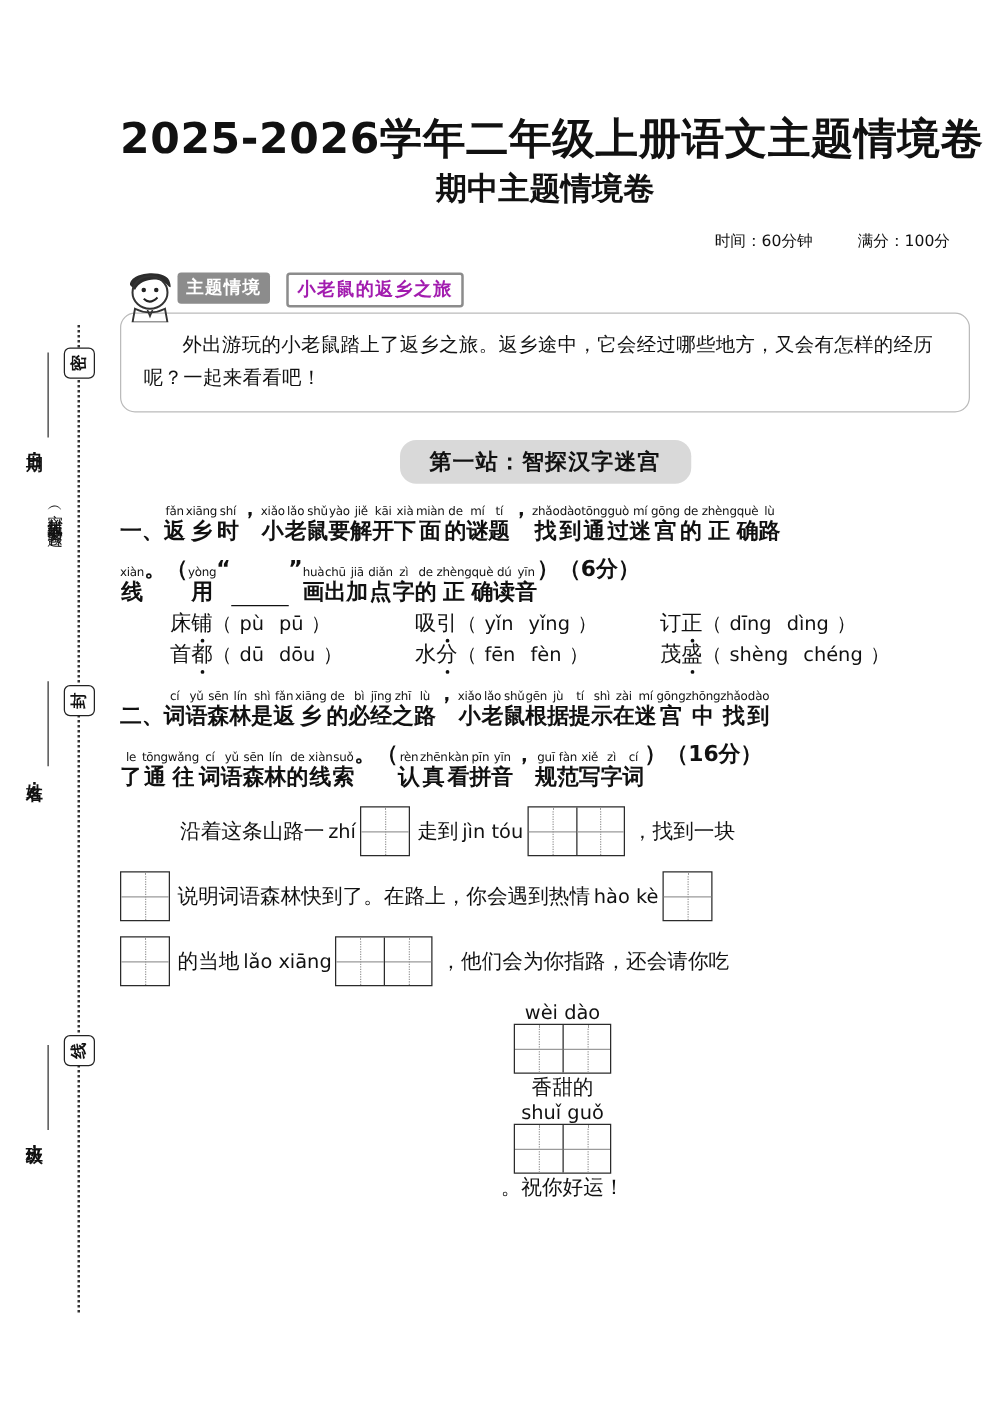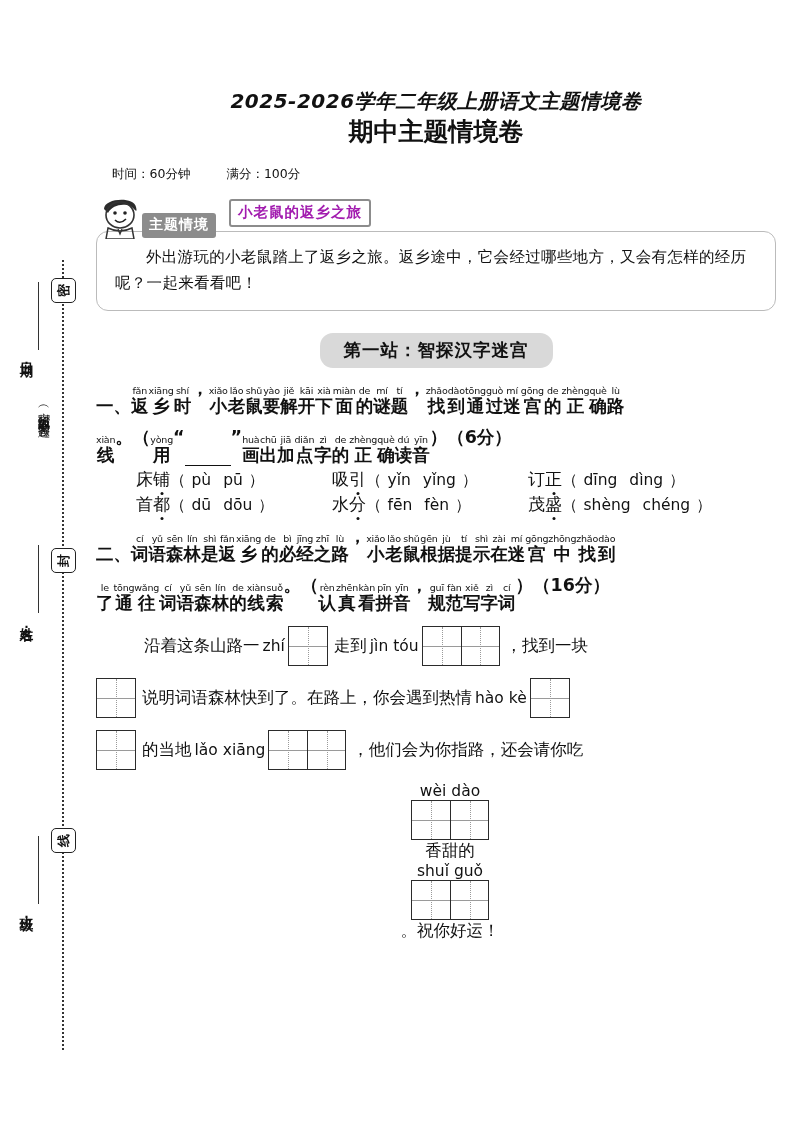--- a/index.html
+++ b/index.html
@@ -80,37 +80,36 @@
   #sheet {
     position: absolute;
     left: 96px;
     top: 0;
     width: 680px;
     height: 1122px;
   }
 
   .title-main {
     text-align: center;
-    font-size: 20px;
+    font-size: 34px;
     font-weight: 800;
     letter-spacing: 0.5px;
     margin-top: 88px;
     font-family: "DejaVu Sans", sans-serif;
     white-space: nowrap;
-    font-style: italic;
   }
   .title-sub {
     text-align: center;
     font-size: 25px;
     font-weight: 800;
     font-family: Liberation Mono, monospace;
   }
   .meta-row {
     margin-top: 18px;
-    text-align: left;
+    text-align: right;
     font-size: 12.5px;
     font-family: "DejaVu Sans", sans-serif;
   }
   .meta-row span { margin: 0 16px; }
 
   
   .theme-wrap {
     position: relative;
     margin-top: 14px;
     height: 30px;
@@ -119,21 +118,21 @@
     position: absolute;
     left: 0px;
     top: -4px;
     width: 48px;
     height: 46px;
     overflow: hidden;
   }
   .tag-grey {
     position: absolute;
     left: 46px;
-    top: 16px;
+    top: 2px;
     background: #8c8c8c;
     color: #fff;
     font-size: 14px;
     font-weight: 800;
     padding: 3px 7px 4px 7px;
     border-radius: 3px;
     letter-spacing: 1px;
     font-family: "DejaVu Sans", sans-serif;
   }
   .tag-white {

